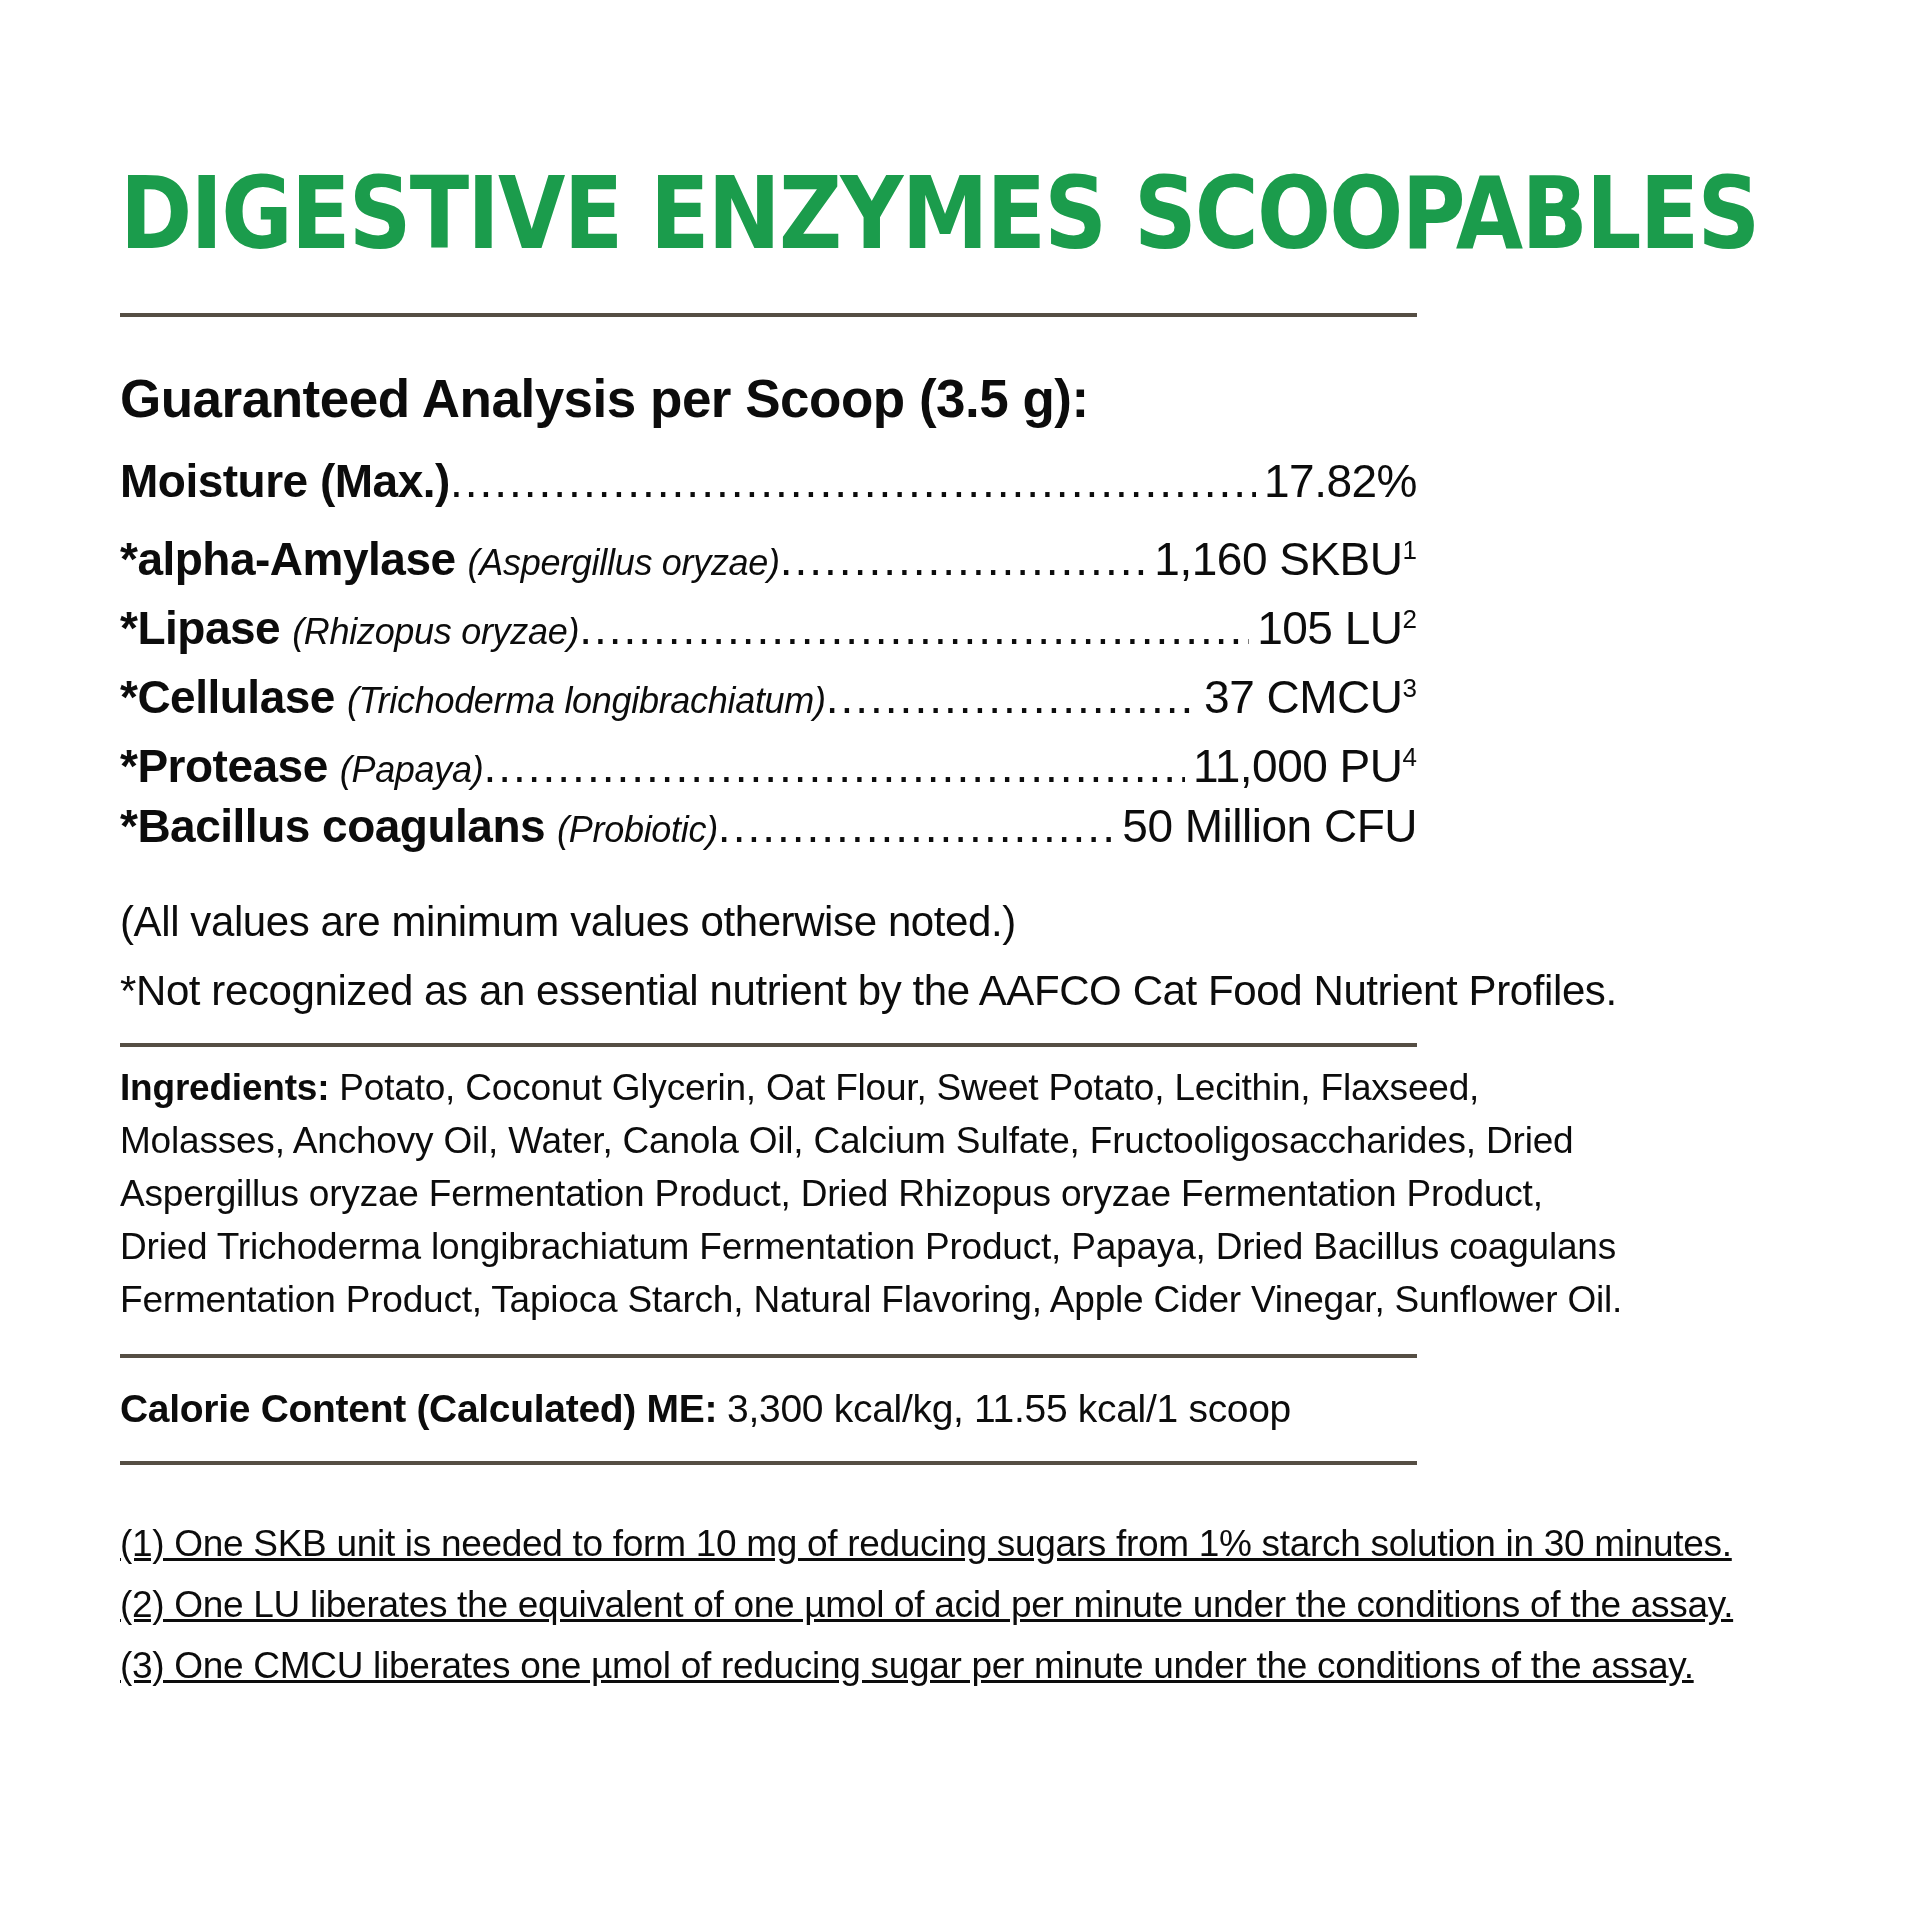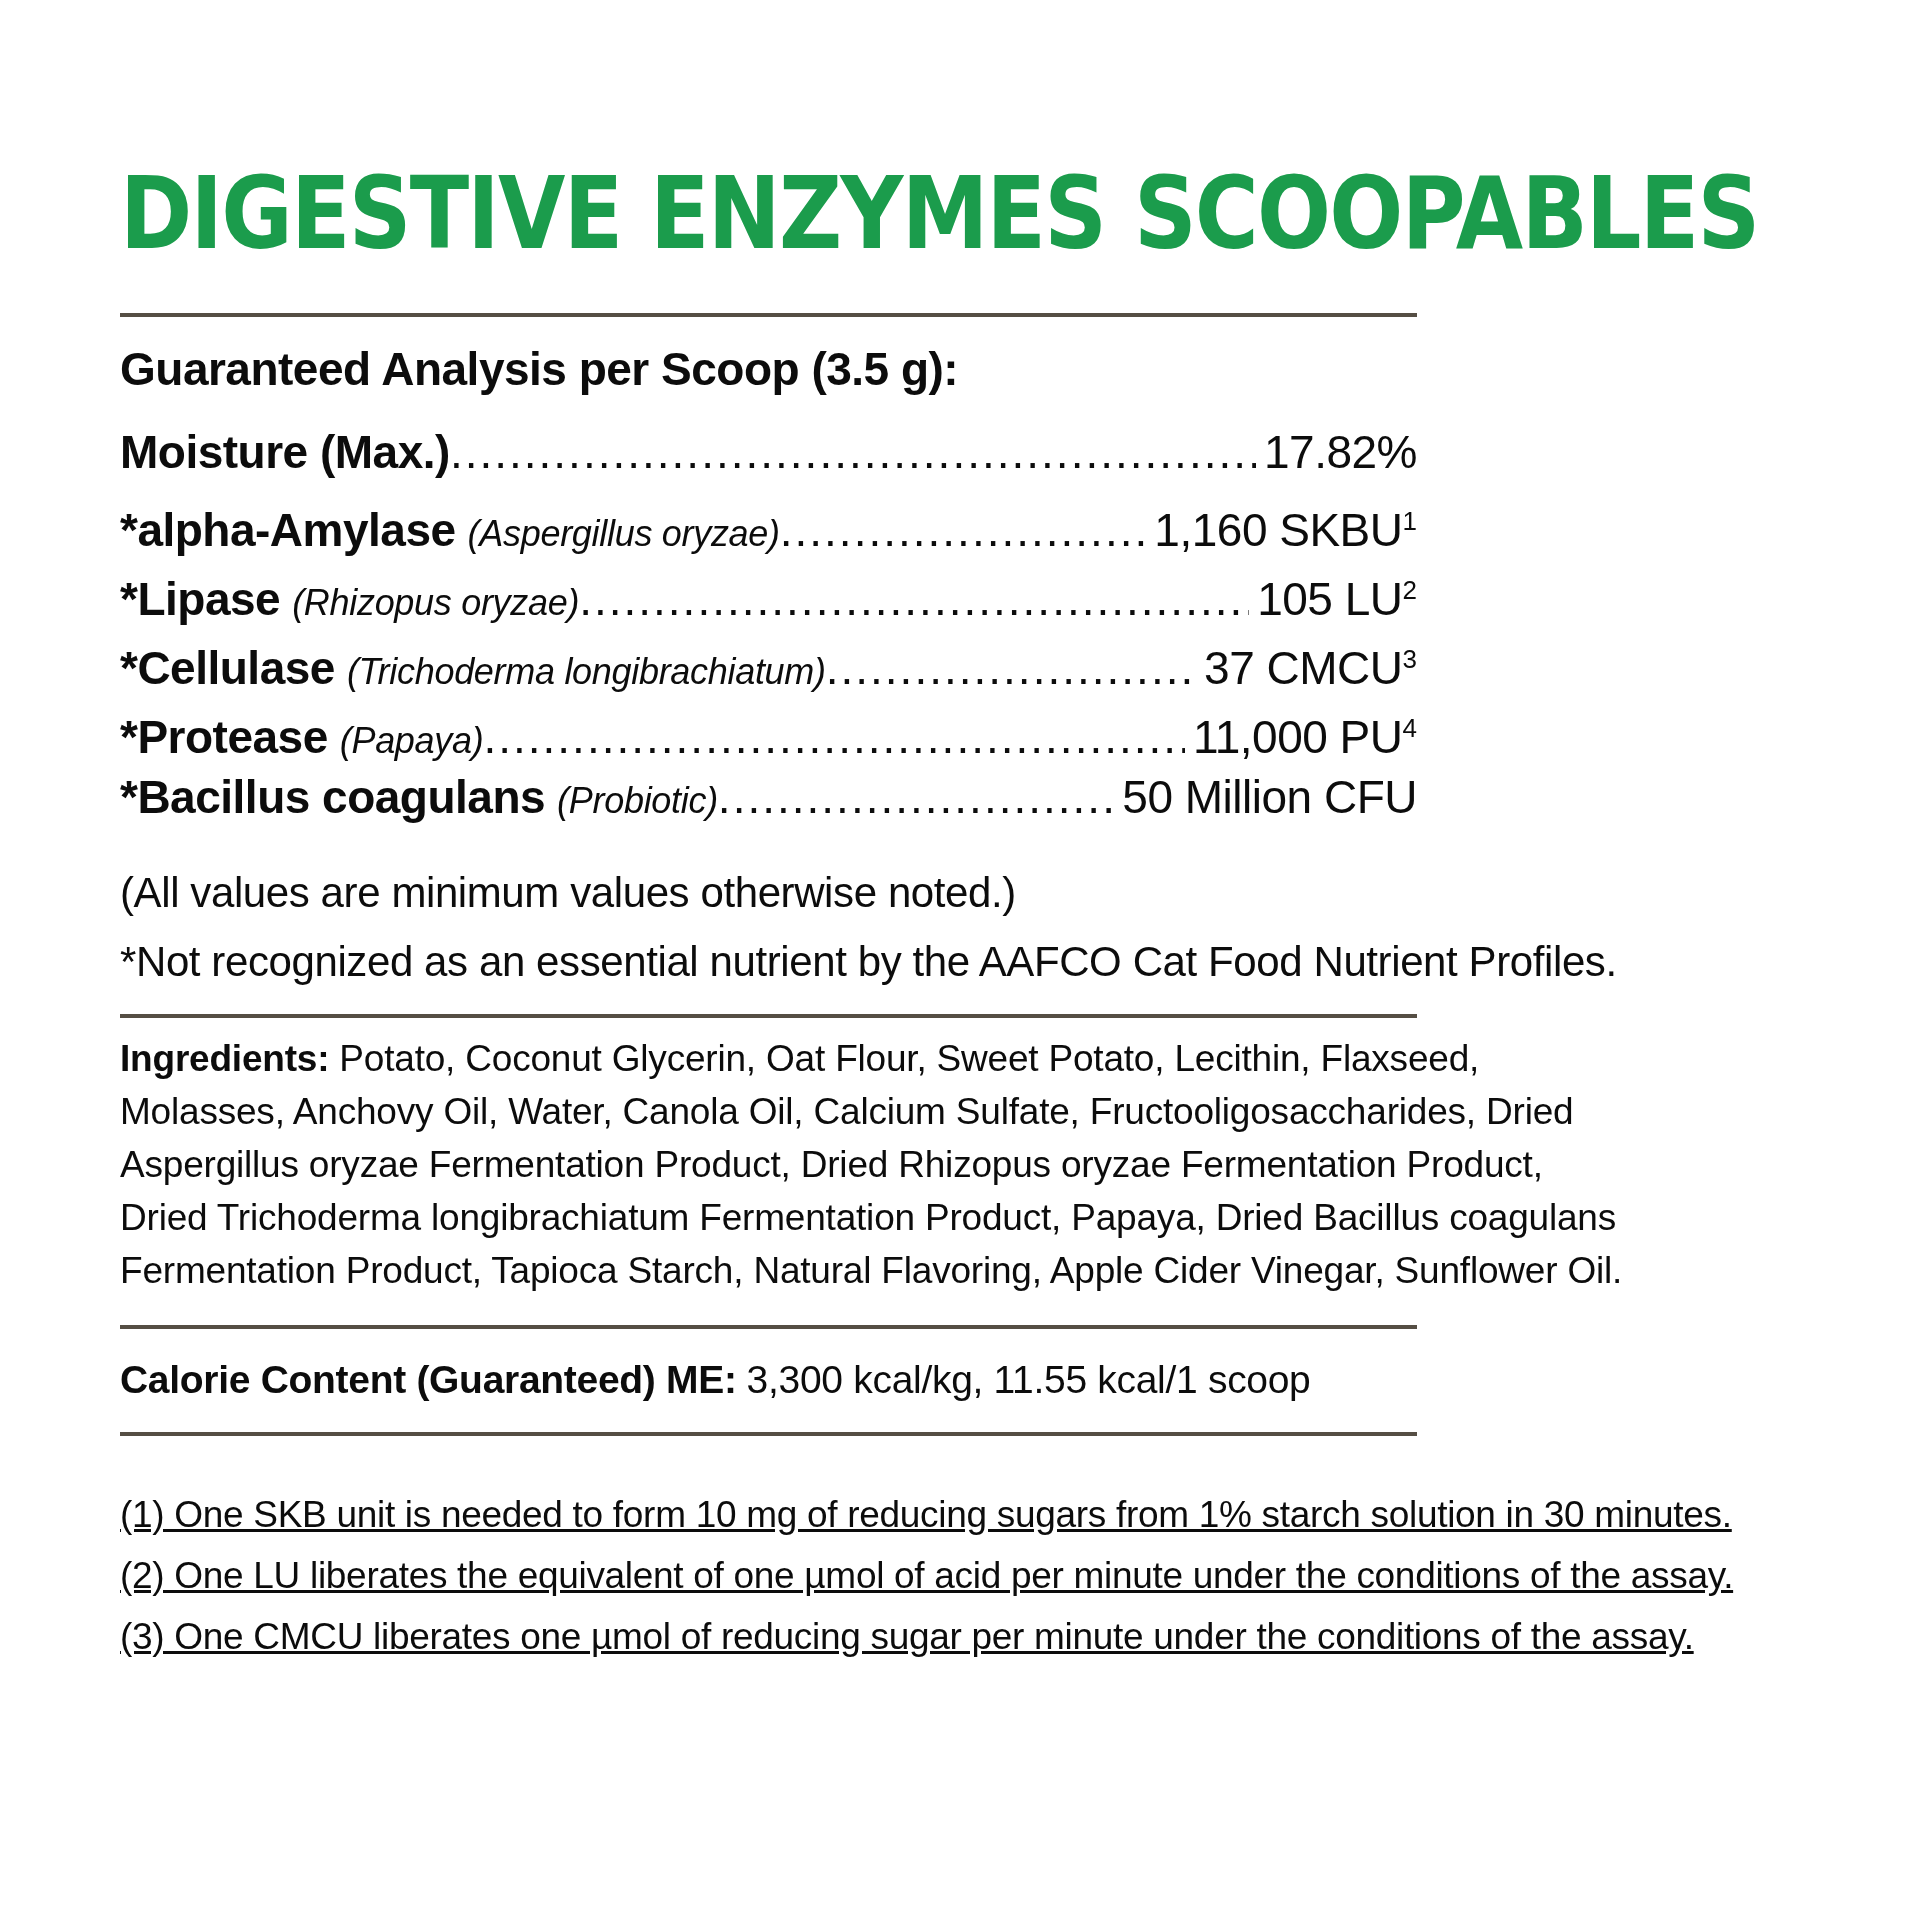--- a/index.html
+++ b/index.html
@@ -25,22 +25,22 @@
   }
 
   .rule{height:4px;background:#554e44;border:0;margin:0;}
   .rule-1{margin-top:50px;}
   .rule-2{margin-top:18px;}
   .rule-3{margin-top:28px;}
   .rule-4{margin-top:26px;}
 
   
   .ga-heading{
-    margin-top:26px;
-    font-size:46px;line-height:53px;
+    margin-top:55px;
+    font-size:53px;line-height:53px;
     font-weight:bold;letter-spacing:-0.5px;
     white-space:nowrap;
   }
   .ga-rows{margin-top:22px;}
   .ga-row{
     display:flex;align-items:baseline;
     height:69px;line-height:69px;
     white-space:nowrap;
   }
   .ga-name{font-size:46px;letter-spacing:-0.5px;font-weight:bold;}
@@ -140,21 +140,21 @@
     <div class="ing-line"><span class="bold ing-label">Ingredients:</span><span>Potato, Coconut Glycerin, Oat Flour, Sweet Potato, Lecithin, Flaxseed,</span></div>
     <div class="ing-line">Molasses, Anchovy Oil, Water, Canola Oil, Calcium Sulfate, Fructooligosaccharides, Dried</div>
     <div class="ing-line">Aspergillus oryzae Fermentation Product, Dried Rhizopus oryzae Fermentation Product,</div>
     <div class="ing-line">Dried Trichoderma longibrachiatum Fermentation Product, Papaya, Dried Bacillus coagulans</div>
     <div class="ing-line">Fermentation Product, Tapioca Starch, Natural Flavoring, Apple Cider Vinegar, Sunflower Oil.</div>
   </div>
 
   <div class="rule rule-3" style="background: rgb(85, 78, 68);"></div>
 
   <div class="calorie-line">
-    <span class="bold cal-label">Calorie Content (Guaranteed) ME:</span><span>3,300 kcal/kg, 11.55 kcal/1 scoop</span>
+    <span class="bold cal-label">Calorie Content (Calculated) ME:</span><span>3,300 kcal/kg, 11.55 kcal/1 scoop</span>
   </div>
 
   <div class="rule rule-4" style="background: rgb(85, 78, 68);"></div>
 
   <div class="footnotes">
     <div class="footnote">(1) One SKB unit is needed to form 10 mg of reducing sugars from 1% starch solution in 30 minutes.</div>
     <div class="footnote">(2) One LU liberates the equivalent of one µmol of acid per minute under the conditions of the assay.</div>
     <div class="footnote">(3) One CMCU liberates one µmol of reducing sugar per minute under the conditions of the assay.</div>
   </div>
 

